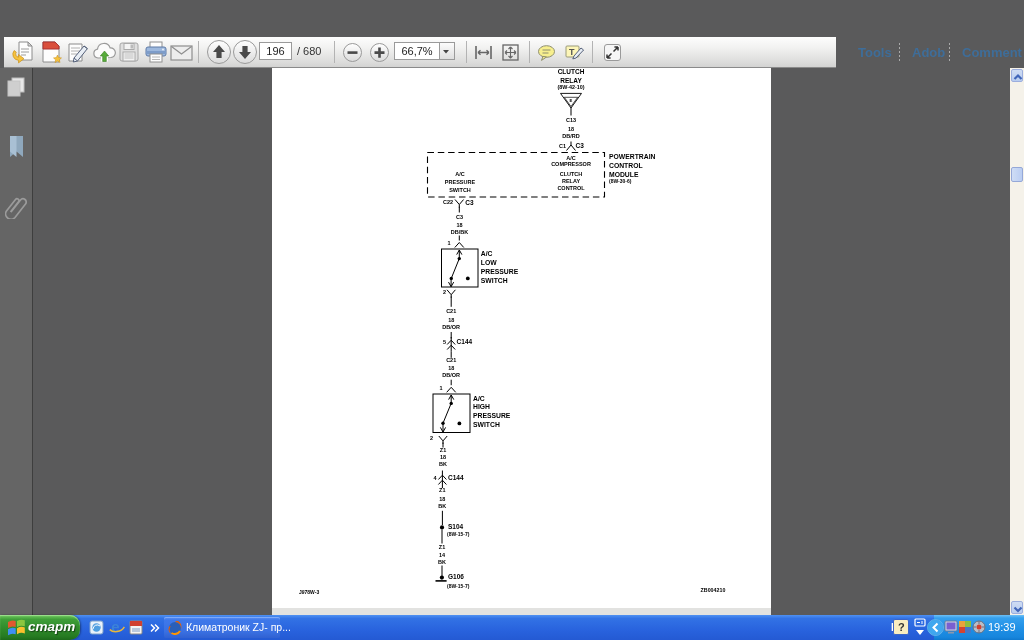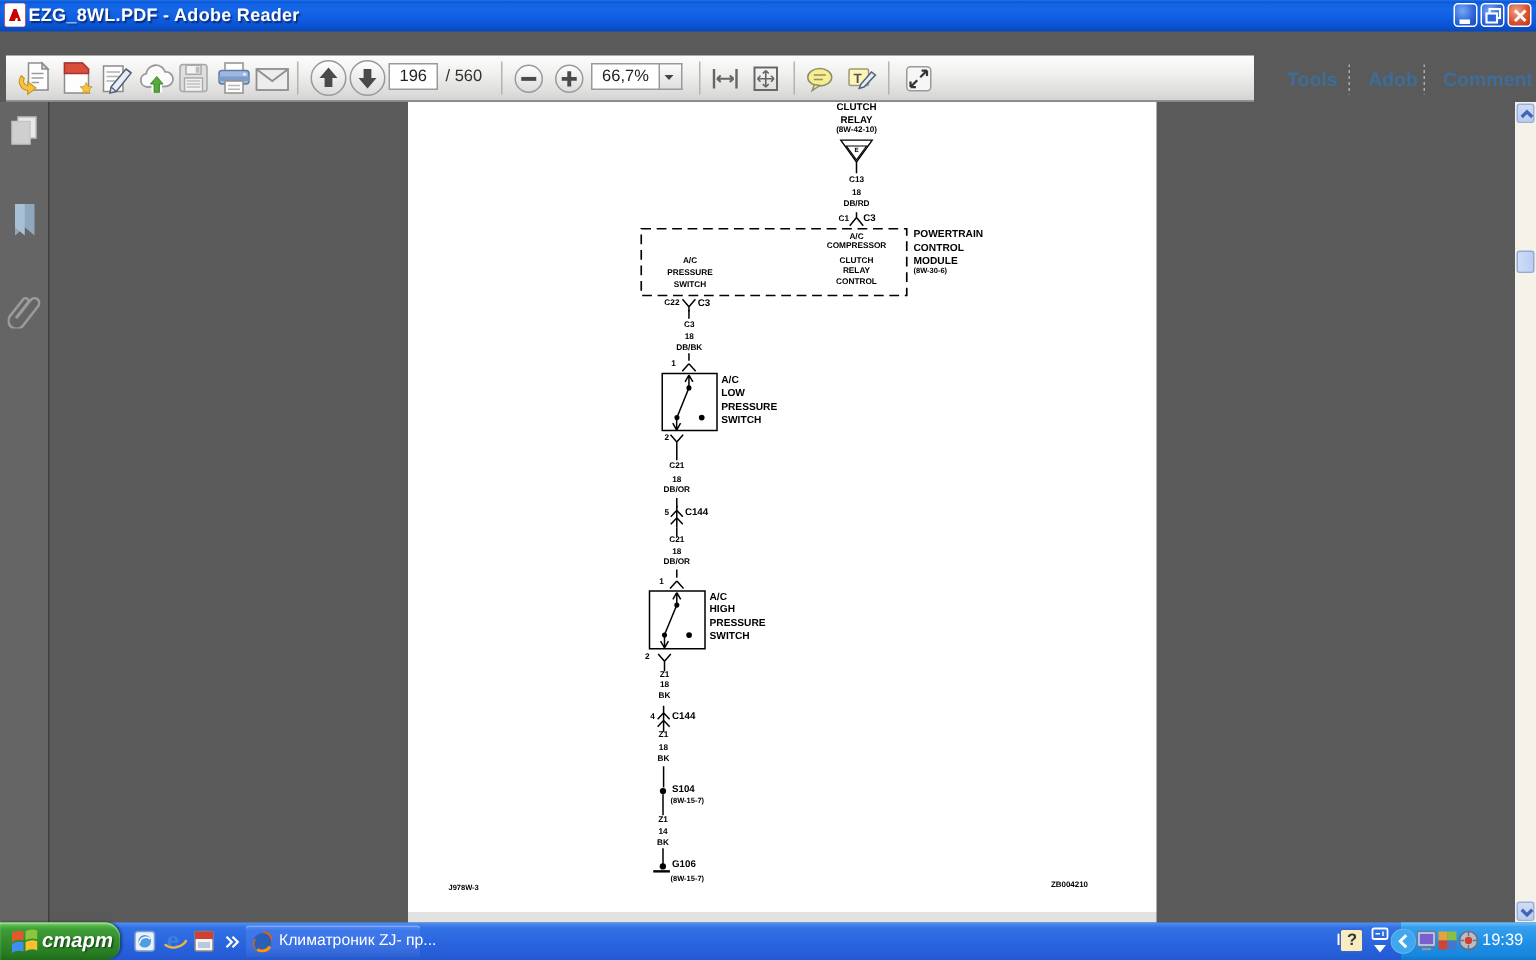--- a/index.html
+++ b/index.html
@@ -52,44 +52,20 @@
 
 .d{position:absolute;color:#000;font-weight:bold;white-space:nowrap}
 .d{line-height:1.05}
 .c68{font-size:6.8px}
 .ctr{text-align:center}
 .c65{font-size:6.5px}
 .c55{font-size:5.5px;text-align:center}
 .c45{font-size:5px}
 </style></head><body>
 <div id="root">
-  <div id="titlebar">
-    <svg class="abs" style="left:2px;top:2px" width="16" height="16" viewBox="0 0 16 16">
-      <rect x="1" y="0" width="14" height="16" rx="1.5" fill="#fff" stroke="#b44" stroke-width=".5"></rect>
-      <path d="M4 12 L7 4 h2 l3 8 h-2.2 L9.7 10 H8.5 l1-2.6 -1.6 4.6z" fill="#c00"></path>
-      <path d="M4 12 l2.5-6 1 2.5 -1.4 3.5z" fill="#c00"></path>
-    </svg>
-    <div id="title-text">EZG_8WL.PDF - Adobe Reader</div>
-    <div class="tbtn" id="btn-min" style="left:969px">
-        <svg width="16" height="16">
-          <rect x="3" y="10" width="7" height="3" fill="#fff"></rect>
-        </svg>
-      </div>
-    <div class="tbtn" id="btn-max" style="left:987px">
-        <svg width="16" height="16">
-          <rect x="5" y="3" width="7" height="6" fill="none" stroke="#fff" stroke-width="1.4"></rect>
-          <rect x="3" y="6" width="7" height="6" fill="#2a63d8" stroke="#fff" stroke-width="1.4"></rect>
-        </svg>
-      </div>
-    <div class="tbtn" id="btn-close" style="left:1005px">
-        <svg width="16" height="16">
-          <path d="M4 4 L11 11 M11 4 L4 11" stroke="#fff" stroke-width="2"></path>
-        </svg>
-      </div>
-  </div>
   <div id="toolbar">
     <svg class="abs" style="left:8px;top:3px" width="24" height="24" viewBox="0 0 24 24">
       <path d="M7 2 h9 l4 4 v14 h-13 z" fill="#fdfdfd" stroke="#8c8c8c"></path>
       <path d="M16 2 l4 4 h-4 z" fill="#d8d8d8" stroke="#8c8c8c"></path>
       <path d="M9 9 h8 M9 12 h8 M9 15 h5" stroke="#9c9c9c"></path>
       <path d="M2.2 10.5 a6 6 0 0 0 4.3 9.8 l0 2.6 5.5 -4.2 -5.5 -4.2 0 2.7 a3.2 3.2 0 0 1 -2.2 -5z" fill="#f6c23d" stroke="#c78f1a" stroke-width=".7"></path>
     </svg>
     <svg class="abs" style="left:35px;top:3px" width="24" height="24" viewBox="0 0 24 24">
       <path d="M4 2 h12 l4 4 v16 h-16 z" fill="#fdfdfd" stroke="#8c8c8c"></path>
       <path d="M4 2 h12 l4 4 v3 h-16 z" fill="#d94f3c" stroke="#a33"></path>
@@ -129,21 +105,21 @@
     <div class="tsep" style="left:194px"></div>
     <div class="circbtn" style="left:203px;top:3px;width:24px;height:24px"></div>
     <svg class="abs" style="left:203px;top:3px" width="24" height="24">
         <path d="M12 5 l6 7 h-3.4 v6 h-5.2 v-6 H6 z" fill="#4a4a4a"></path>
       </svg>
     <div class="circbtn" style="left:229px;top:3px;width:24px;height:24px"></div>
     <svg class="abs" style="left:229px;top:3px" width="24" height="24">
         <path d="M12 19 l6 -7 h-3.4 v-6 h-5.2 v6 H6 z" fill="#4a4a4a"></path>
       </svg>
     <div id="pagebox">196</div>
-    <div id="pagetotal">/ 560</div>
+    <div id="pagetotal">/ 680</div>
     <div class="tsep" style="left:330px"></div>
     <div class="circbtn" style="left:339px;top:6px;width:19px;height:19px"></div>
     <svg class="abs" style="left:339px;top:6px" width="19" height="19">
         <rect x="4.5" y="8.3" width="10" height="2.6" fill="#4a4a4a"></rect>
       </svg>
     <div class="circbtn" style="left:366px;top:6px;width:19px;height:19px"></div>
     <svg class="abs" style="left:366px;top:6px" width="19" height="19">
         <path d="M8.2 4.5 h2.6 v3.8 h3.7 v2.6 h-3.7 v3.8 h-2.6 v-3.8 h-3.7 v-2.6 h3.7 z" fill="#4a4a4a"></path>
       </svg>
     <div id="zoombox">66,7%</div>

